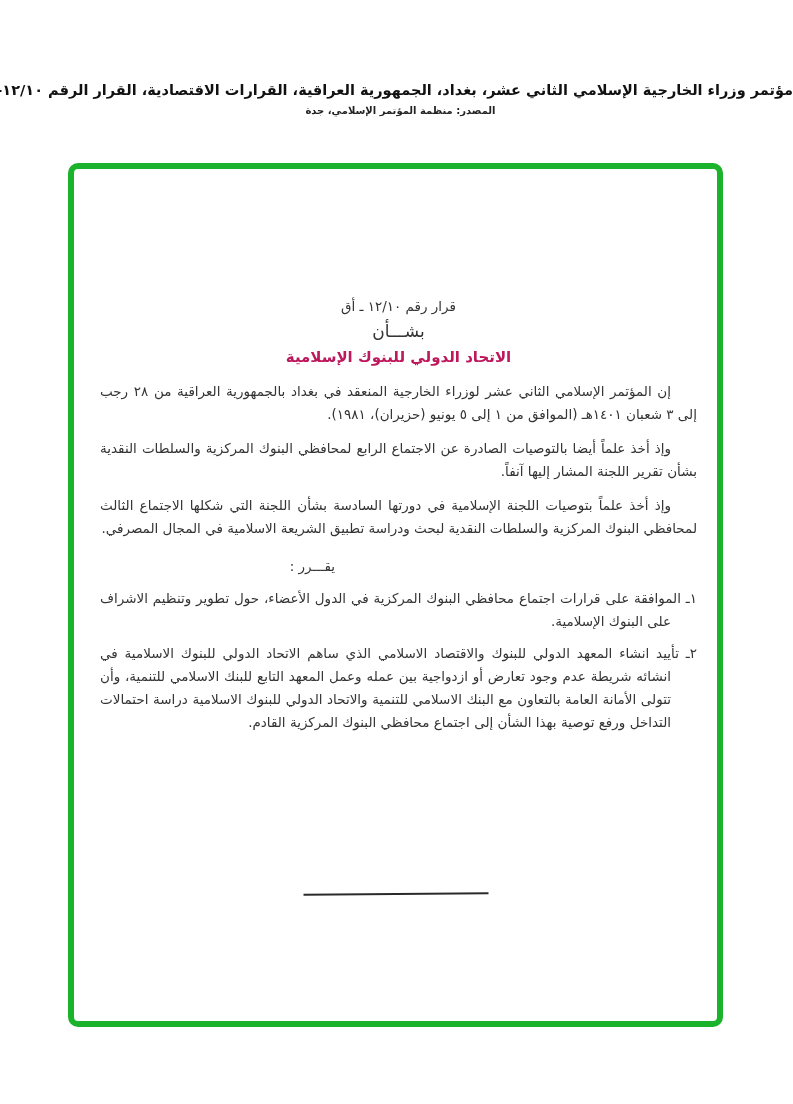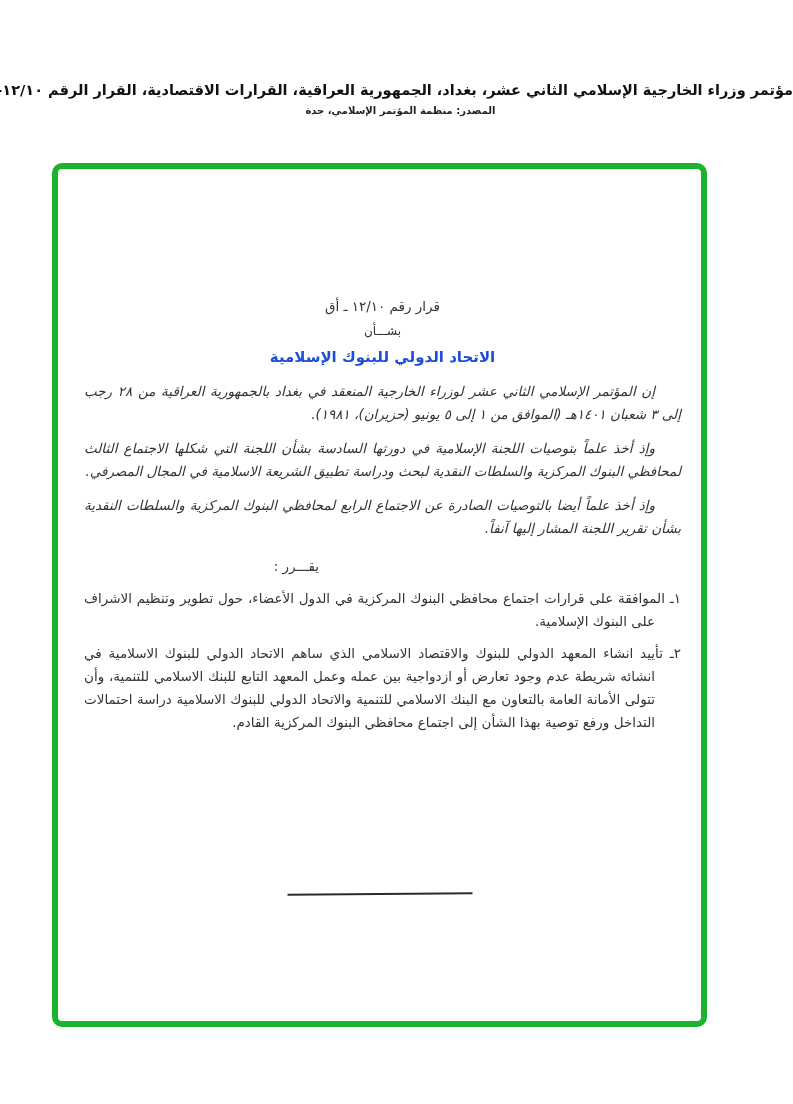--- a/index.html
+++ b/index.html
@@ -30,47 +30,46 @@
     margin-top: 7px;
     font-size: 10px;
     font-weight: bold;
     color: #222;
     padding-left: 8px;
   }
 
   
   .scan-box {
     position: absolute;
-    left: 52px; top: 163px;
+    left: 68px; top: 163px;
     width: 655px; height: 864px;
     border: 6px solid #1bb32b;
     border-radius: 10px;
     background: #ffffff;
     overflow: hidden;
   }
 
   
   .doc {
     position: relative;
     direction: rtl;
     padding: 126px 20px 0 26px;
     color: #343434;
     font-size: 13.5px;
     line-height: 23px;
     text-align: justify;
   }
   .t-center { text-align: center; }
   .title-num  { font-size: 13.5px; }
-  .title-mid  { font-size: 12px; margin-top: 2px; }
-  .title-main { font-size: 15px; font-weight: bold; margin-top: 3px; color: #1d4ed8; }
+  .title-mid  { font-size: 17px; margin-top: 2px; }
+  .title-main { font-size: 15px; font-weight: bold; margin-top: 3px; color: #be185d; }
 
   .para {
     margin: 11px 0 0 0;
     text-indent: 26px;
-    font-style: italic;
   }
   .decides {
     margin: 15px 362px 3px 0;
     white-space: nowrap;
   }
   .item {
     margin: 9px 0 0 0;
     padding-right: 26px;
     text-indent: -26px;
   }
@@ -100,23 +99,23 @@
 
       <div class="t-center title-num">قرار رقم ١٢/١٠ ـ أق</div>
 
       <div class="t-center title-mid">بشـــأن</div>
 
       <div class="t-center title-main">الاتحاد الدولي للبنوك الإسلامية</div>
 
       <p class="para">إن المؤتمر الإسلامي الثاني عشر لوزراء الخارجية المنعقد في بغداد بالجمهورية العراقية من ٢٨ رجب إلى ٣ شعبان ١٤٠١هـ (الموافق من ١ إلى ٥ يونيو (حزيران)، ١٩٨١).</p>
 
 
+      <p class="para">وإذ أخذ علماً أيضا بالتوصيات الصادرة عن الاجتماع الرابع لمحافظي البنوك المركزية والسلطات النقدية بشأن تقرير اللجنة المشار إليها آنفاً.</p>
+
       <p class="para">وإذ أخذ علماً بتوصيات اللجنة الإسلامية في دورتها السادسة بشأن اللجنة التي شكلها الاجتماع الثالث لمحافظي البنوك المركزية والسلطات النقدية لبحث ودراسة تطبيق الشريعة الاسلامية في المجال المصرفي.</p>
-
-      <p class="para">وإذ أخذ علماً أيضا بالتوصيات الصادرة عن الاجتماع الرابع لمحافظي البنوك المركزية والسلطات النقدية بشأن تقرير اللجنة المشار إليها آنفاً.</p>
 
       <div class="decides">يقـــرر :</div>
 
       <div class="item">١ـ الموافقة على قرارات اجتماع محافظي البنوك المركزية في الدول الأعضاء، حول تطوير وتنظيم الاشراف على البنوك الإسلامية.</div>
 
       <div class="item">٢ـ تأييد انشاء المعهد الدولي للبنوك والاقتصاد الاسلامي الذي ساهم الاتحاد الدولي للبنوك الاسلامية في انشائه شريطة عدم وجود تعارض أو ازدواجية بين عمله وعمل المعهد التابع للبنك الاسلامي للتنمية، وأن تتولى الأمانة العامة بالتعاون مع البنك الاسلامي للتنمية والاتحاد الدولي للبنوك الاسلامية دراسة احتمالات التداخل ورفع توصية بهذا الشأن إلى اجتماع محافظي البنوك المركزية القادم.</div>
 
 
     </div>
 

